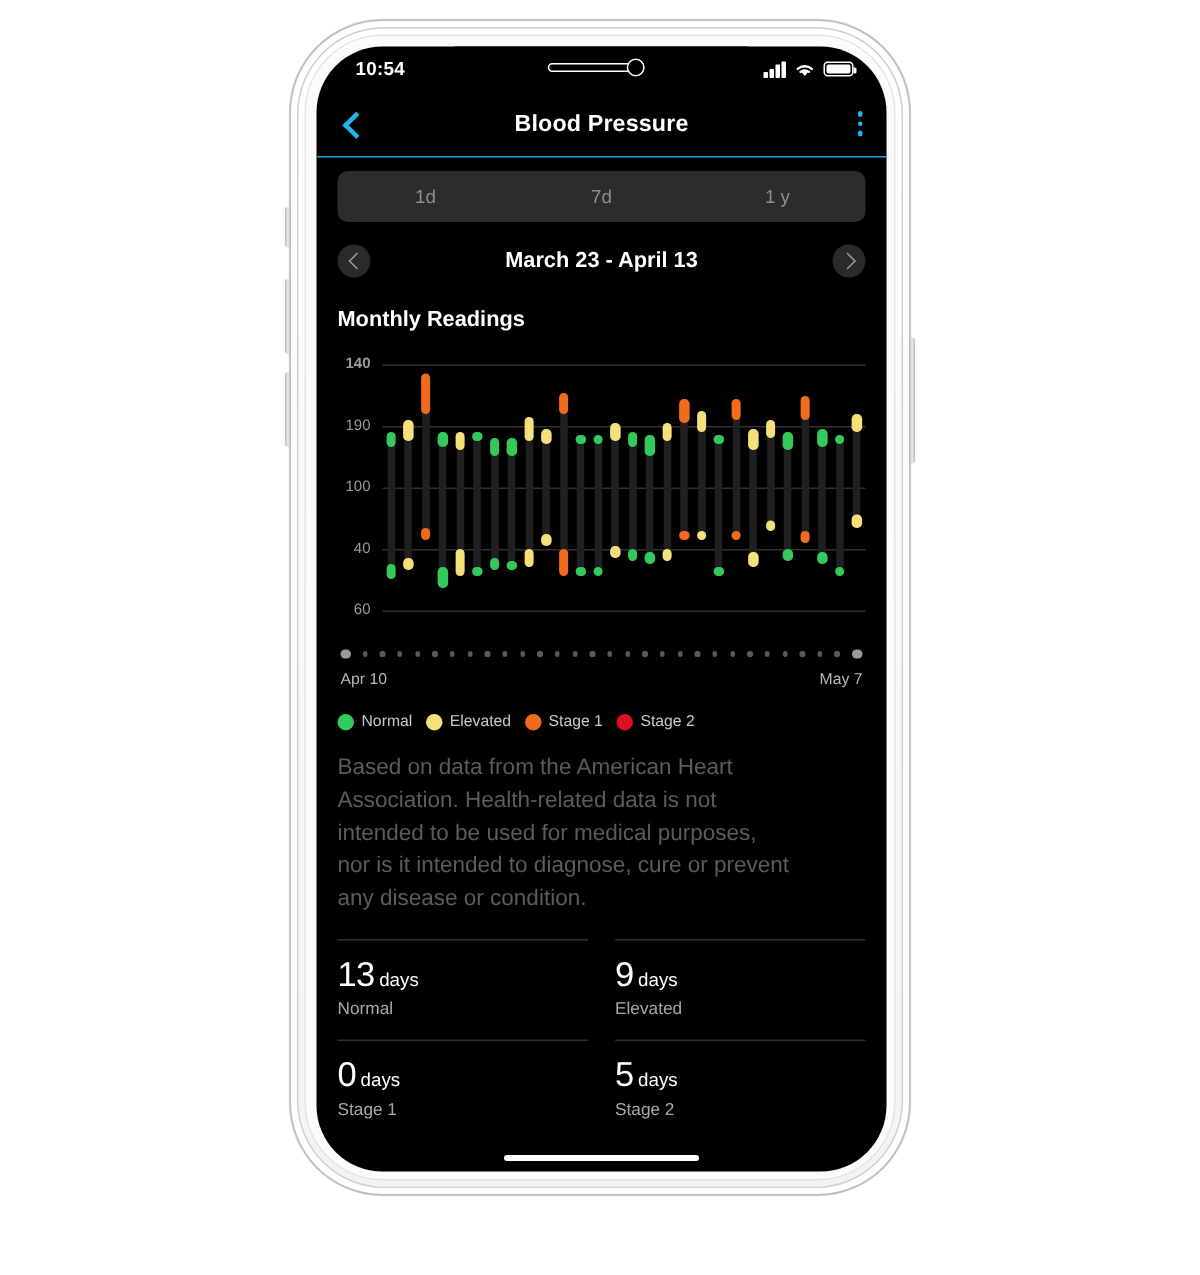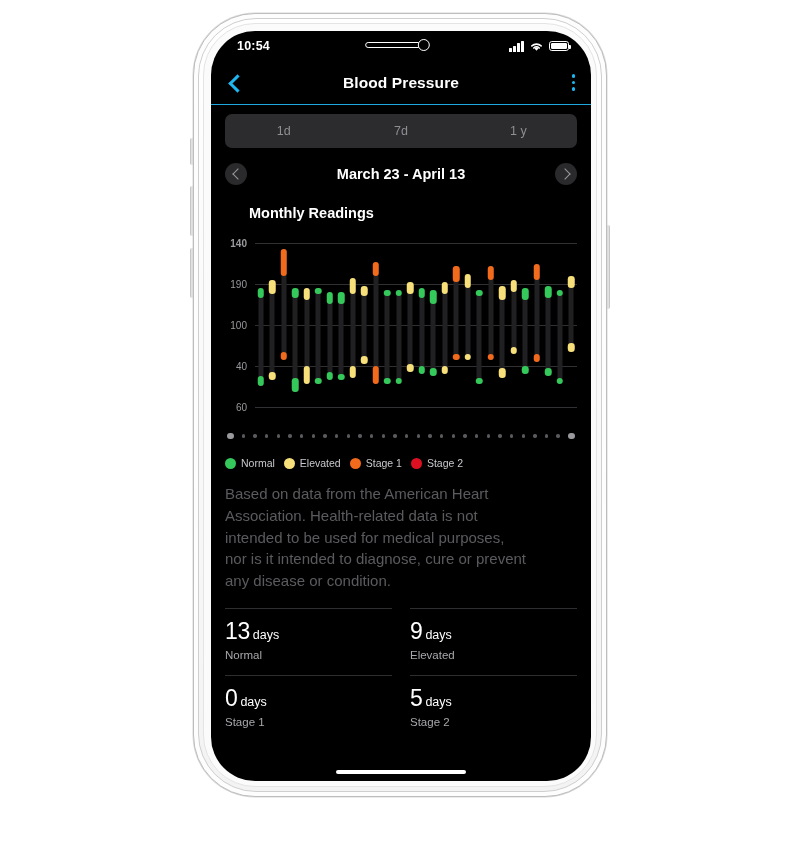--- a/index.html
+++ b/index.html
@@ -129,21 +129,21 @@
   }
   .arrow-btn::before {
     content:""; position:absolute; top:7px; width:7px; height:7px;
     border-top:1.7px solid #9a9a9e; border-right:1.7px solid #9a9a9e;
   }
   .arrow-btn.left::before  { left:8.5px; transform: rotate(-135deg); }
   .arrow-btn.right::before { right:8.5px; transform: rotate(45deg); }
   .date-label { color:#fff; font-size:14.5px; font-weight:700; }
 
   
-  .sect-title { color:#fff; font-size:14.5px; font-weight:700; padding: 20px 14px 0; margin-left: 24px; }
+  .sect-title { color:#fff; font-size:14.5px; font-weight:700; padding: 20px 14px 0; }
 
   
   .chart-block { padding: 16px 14px 0; }
   .chart { position:relative; width:100%; height:180px; }
   .yaxis { position:absolute; left:0; top:0; bottom:0; width:26px; }
   .ytick {
     position:absolute; right:4px; transform: translateY(-50%);
     color:#9a9a9e; font-size:10px; text-align:right; white-space:nowrap;
   }
   .plot {
@@ -452,20 +452,24 @@
             <span class="dot"></span>
             <span class="dot"></span>
             <span class="dot"></span>
             <span class="dot"></span>
             <span class="dot"></span>
             <span class="dot"></span>
             <span class="dot"></span>
             <span class="dot"></span>
             <span class="dot end"></span>
           </div>
+        <div class="scrub-labels">
+          <span>Apr 10</span>
+          <span>May 7</span>
+        </div>
       </div>
 
       <div class="legend" id="legend">
           <div class="leg-item">
             <span class="leg-dot" style="background: rgb(53, 200, 90);"></span>
             <span class="leg-lab">Normal</span>
           </div>
           <div class="leg-item">
             <span class="leg-dot" style="background: rgb(247, 224, 122);"></span>
             <span class="leg-lab">Elevated</span>

